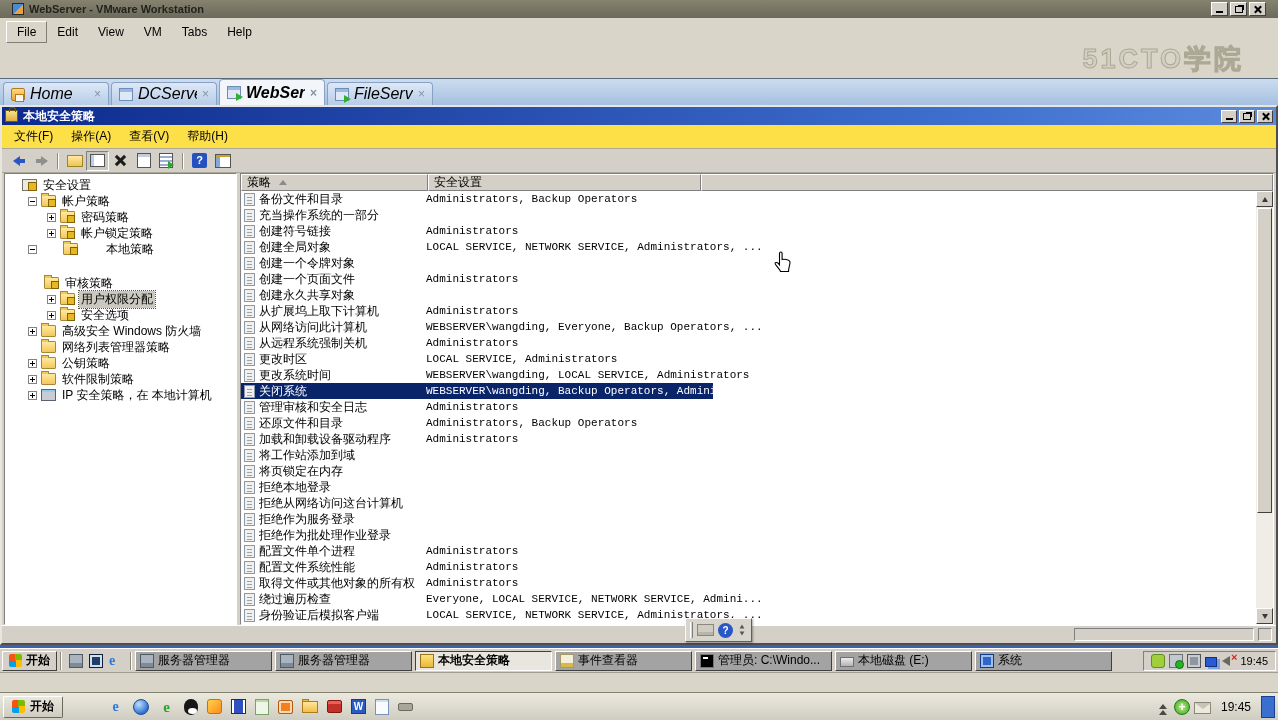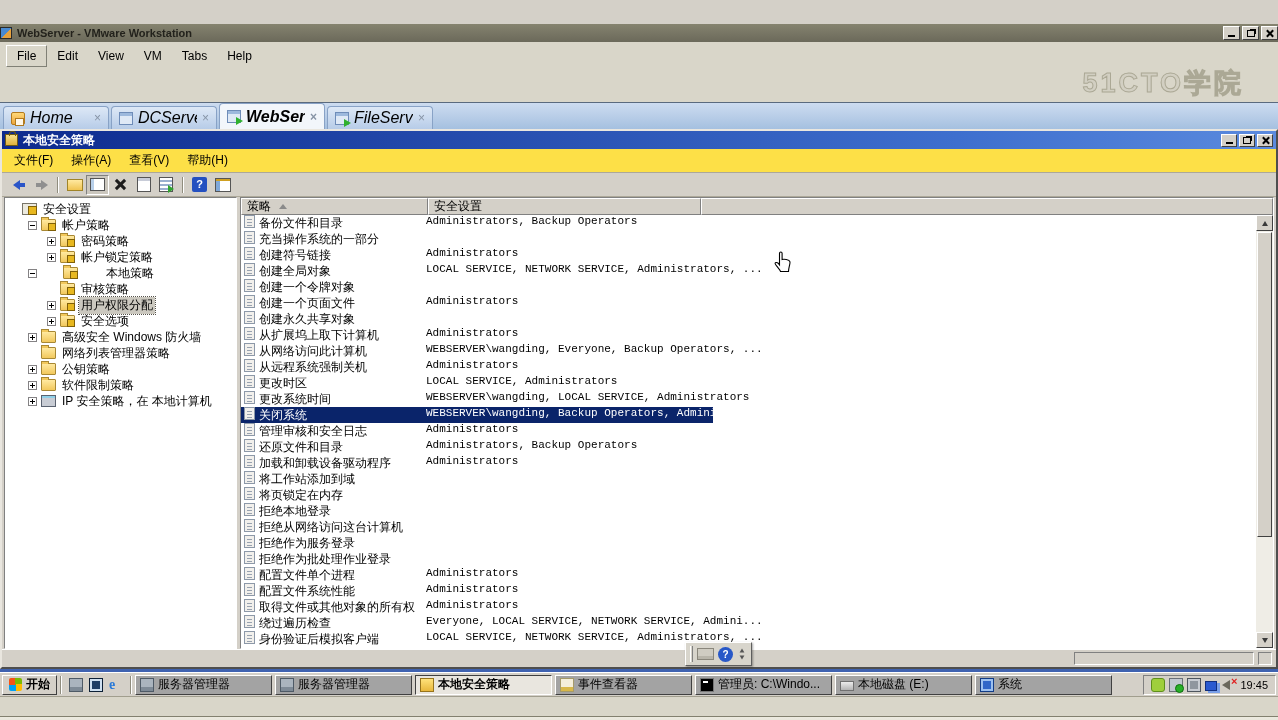--- a/index.html
+++ b/index.html
@@ -1,21 +1,21 @@
 <!DOCTYPE html>
 <html><head>
 <meta charset="utf-8">
 <style>
   * { margin:0; padding:0; box-sizing:border-box; }
   html,body { width:1278px; height:720px; overflow:hidden; }
   body { font-family:"Liberation Sans","DejaVu Sans",sans-serif; font-size:12px; color:#000; }
   .screen { position:relative; width:1278px; height:720px; background:#d4d0c8; overflow:hidden; }
 
   
-  .vm-titlebar { height:18px; background:linear-gradient(#85836f,#6b695a); display:flex; align-items:center; padding:0 0; color:#23221c; font-weight:bold; font-size:11px;margin-top:24px; }
+  .vm-titlebar { height:18px; background:linear-gradient(#85836f,#6b695a); display:flex; align-items:center; padding:0 12px; color:#23221c; font-weight:bold; font-size:11px; }
   .vm-appicon { width:12px; height:12px; margin-right:5px; background:linear-gradient(135deg,#4a8ad0 55%,#e8a23c 55%); border:1px solid #2a2a2a; }
   .winbtns { margin-left:auto; display:flex; gap:2px; }
   .wbtn { width:17px; height:14px; background:#d4d0c8; border:1px solid; border-color:#fff #404040 #404040 #fff; display:flex; align-items:center; justify-content:center; }
   .gl { display:block; position:relative; }
   .gl-min { width:7px; height:2px; background:#000; margin-top:6px; }
   .gl-restore { width:8px; height:7px; border:1px solid #000; box-shadow:2px -2px 0 -1px #000; }
   .gl-close { width:9px; height:9px; }
   .gl-close::before,.gl-close::after { content:""; position:absolute; left:4px; top:0; width:2px; height:9px; background:#000; }
   .gl-close::before { transform:rotate(45deg); } .gl-close::after { transform:rotate(-45deg); }
 
@@ -87,21 +87,21 @@
 
   .splitter { width:3px; flex:none; background:#d4d0c8; cursor:col-resize; }
   .listpane { flex:1; min-width:0; display:flex; flex-direction:column; background:#fff; border:1px solid; border-color:#808080 #fff #fff #808080; position:relative; }
   .lheader { height:17px; flex:none; display:flex; background:#d4d0c8; }
   .hcell { border:1px solid; border-color:#fff #808080 #808080 #fff; display:flex; align-items:center; padding:0 5px; }
   .hcell.c1 { width:187px; flex:none; }
   .hcell.c2 { width:273px; flex:none; }
   .hcell.c3 { flex:1; }
   .sortarrow { width:0; height:0; border-left:4px solid transparent; border-right:4px solid transparent; border-bottom:5px solid #8a8a8a; margin-left:8px; }
   .lrows { flex:1; overflow:hidden; background:#fff; }
-  .lrow { height:16px; display:flex; }
+  .lrow { height:16px; display:flex; align-items:center; }
   .lic { width:11px; height:13px; flex:none; background:#f2f0ec; border:1px solid #8c98a8; position:relative; margin:0 4px 0 3px; }
   .lic::before { content:""; position:absolute; left:2px; top:3px; right:2px; height:1px; background:#98a2b0; box-shadow:0 3px 0 #98a2b0,0 6px 0 #98a2b0; }
   .lpol { width:167px; flex:none; white-space:nowrap; overflow:hidden; }
   .lset { flex:1; min-width:0; white-space:nowrap; overflow:hidden; font-family:"Liberation Mono","DejaVu Sans Mono",monospace; font-size:11px; }
   .lrow.sel { background:#0a246a; color:#fff; width:472px; }
 
   .vscroll { position:absolute; right:0; top:17px; bottom:0; width:17px; background:#efede6; display:flex; flex-direction:column; }
   .sbtn { height:16px; flex:none; background:#d4d0c8; border:1px solid; border-color:#fff #404040 #404040 #fff; display:flex; align-items:center; justify-content:center; }
   .tri { display:block; width:0; height:0; }
   .tri-up { border-left:3px solid transparent; border-right:3px solid transparent; border-bottom:5px solid #3a3a3a; }
@@ -307,21 +307,21 @@
             <div class="titem" style="padding-left: 42px;">
             <span class="ebox i-plus"></span>
             <span class="ticn i-folder-lock-icon"></span>
             <span class="tlabel">帐户锁定策略</span>
           </div>
             <div class="titem" style="padding-left: 23px; gap: 22px;">
             <span class="ebox i-minus"></span>
             <span class="ticn i-folder-lock-icon"></span>
             <span class="tlabel">本地策略</span>
           </div>
-            <div class="titem" style="padding-left: 42px;">
+            <div class="titem" style="padding-left: 26px; margin-top: 18px;">
             <span class="ebox i-none"></span>
             <span class="ticn i-folder-lock-icon"></span>
             <span class="tlabel">审核策略</span>
           </div>
             <div class="titem sel" style="padding-left: 42px;">
             <span class="ebox i-plus"></span>
             <span class="ticn i-folder-lock-icon"></span>
             <span class="tlabel">用户权限分配</span>
           </div>
             <div class="titem" style="padding-left: 42px;">

